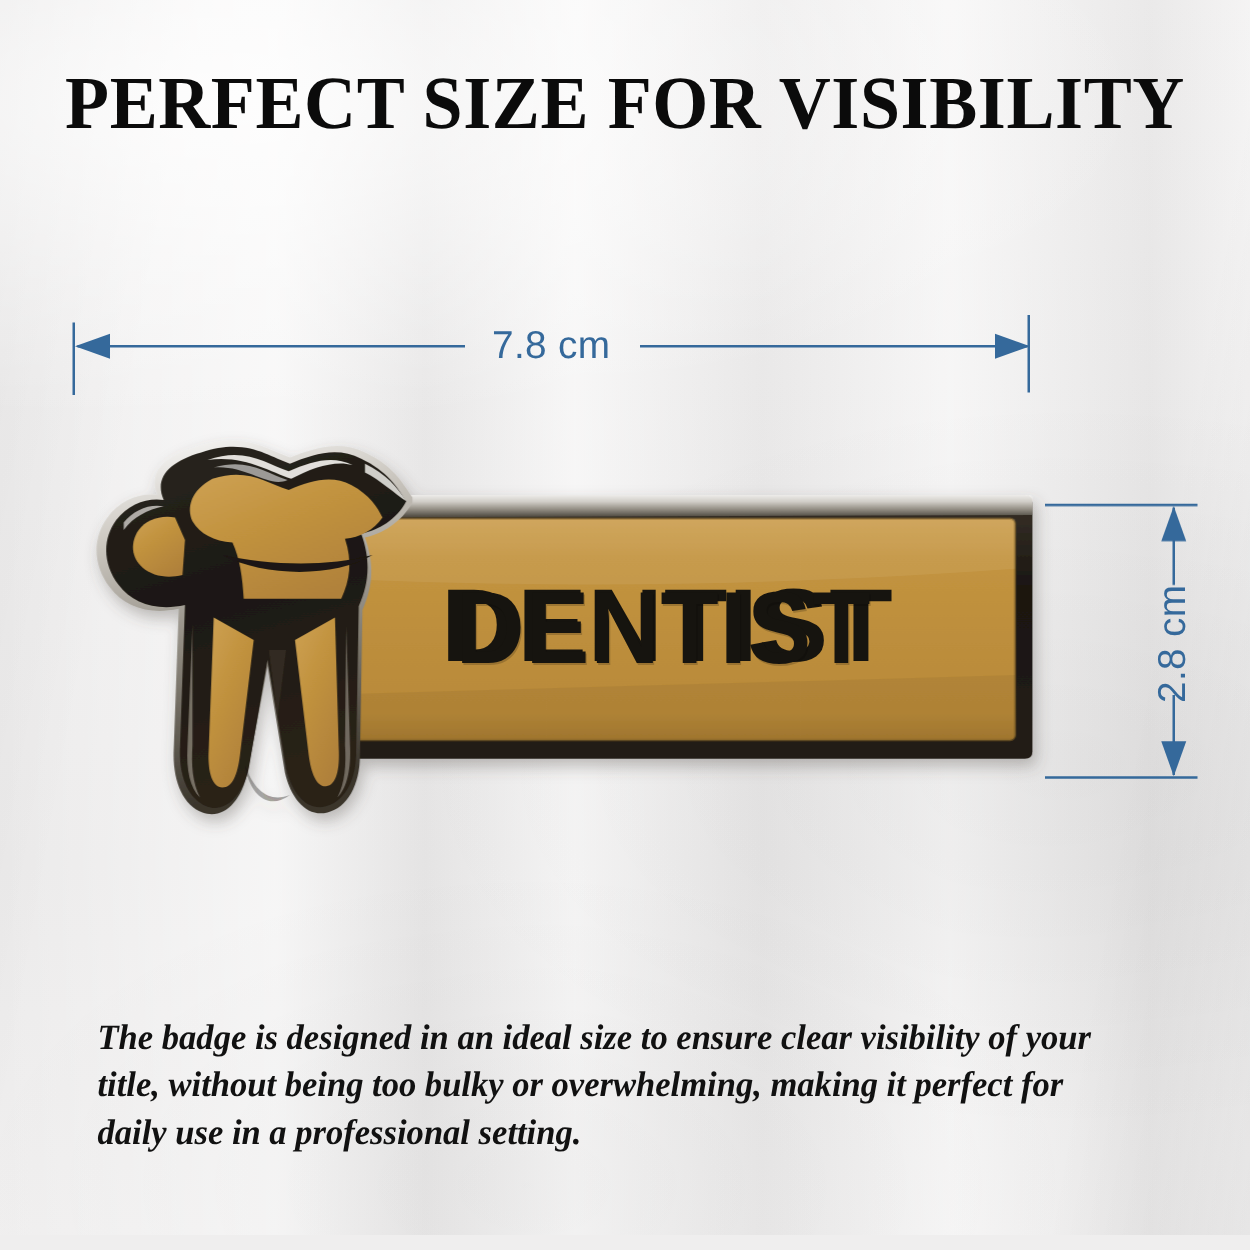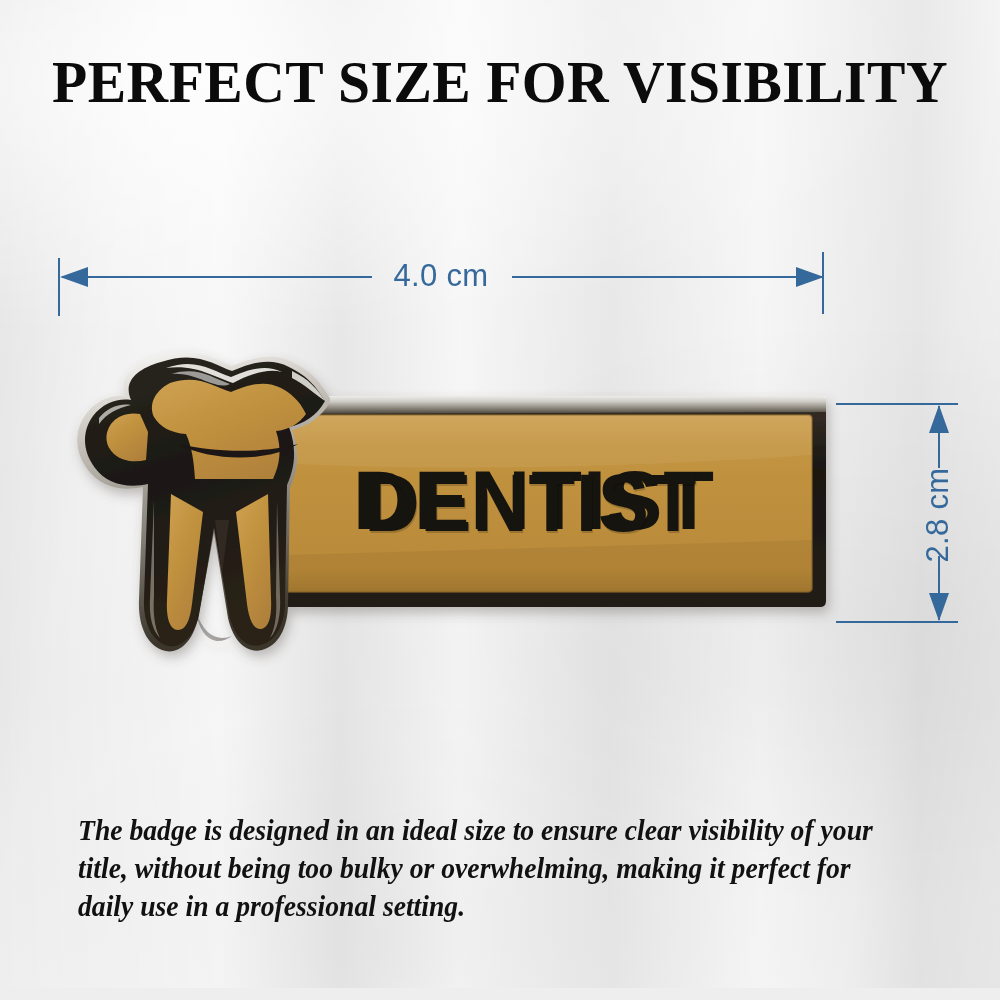--- a/index.html
+++ b/index.html
@@ -242,21 +242,21 @@
     <div class="dimblue dimline-h" style="left:62px;top:276px;width:310px;"></div>
     <div class="dimblue dimline-h" style="left:512px;top:276px;width:310px;"></div>
 
     <svg width="30" height="24" style="position:absolute;left:60px;top:265px;">
       <polygon points="0,12 28,2 28,22" fill="#35699b"></polygon>
     </svg>
     <svg width="30" height="24" style="position:absolute;left:794px;top:265px;">
       <polygon points="30,12 2,2 2,22" fill="#35699b"></polygon>
     </svg>
 
-    <div class="dim-label" style="left:376px;top:258px;width:130px;text-align:center;">4.0 cm</div>
+    <div class="dim-label" style="left:376px;top:258px;width:130px;text-align:center;">7.8 cm</div>
   </div>
 
   <div>
     <div class="dimblue ext-h" style="left:836px;top:403px;width:122px;"></div>
     <div class="dimblue ext-h" style="left:836px;top:621px;width:122px;"></div>
 
     <div class="dimblue dimline-v" style="left:938px;top:406px;height:62px;"></div>
     <div class="dimblue dimline-v" style="left:938px;top:556px;height:64px;"></div>
 
     <svg width="24" height="30" style="position:absolute;left:927px;top:405px;">

